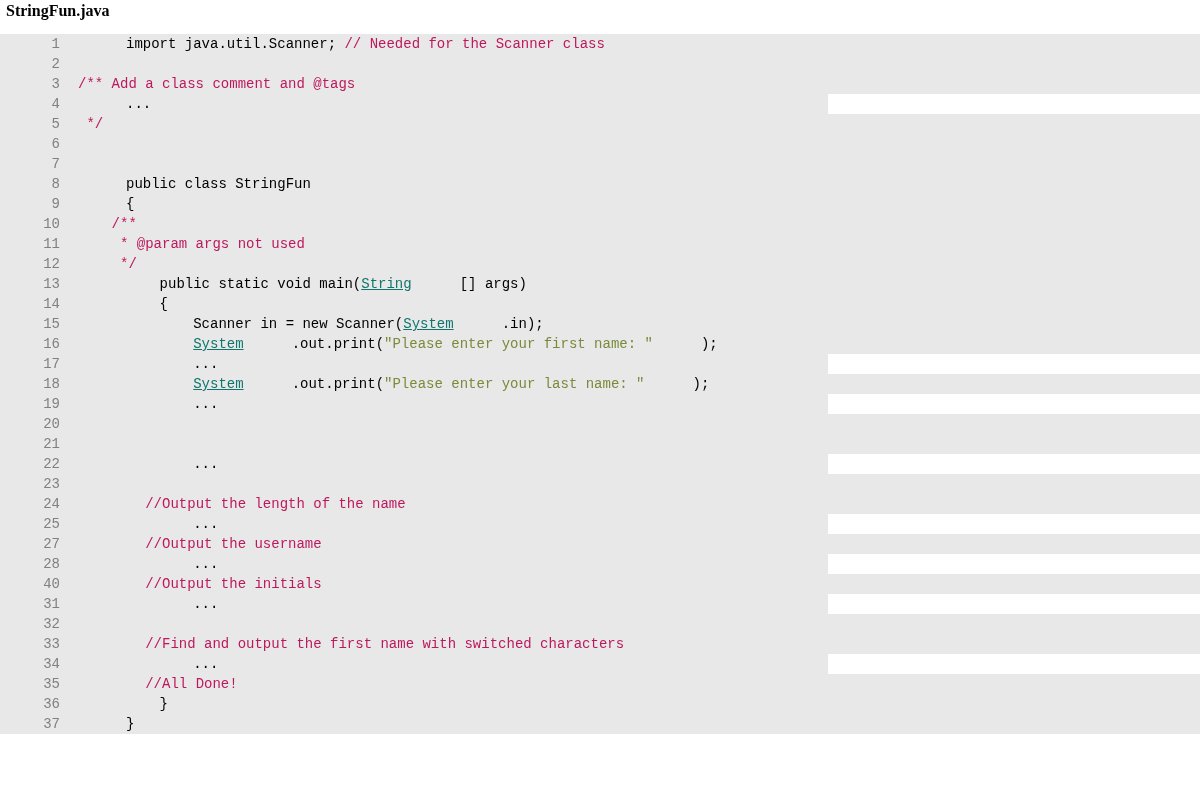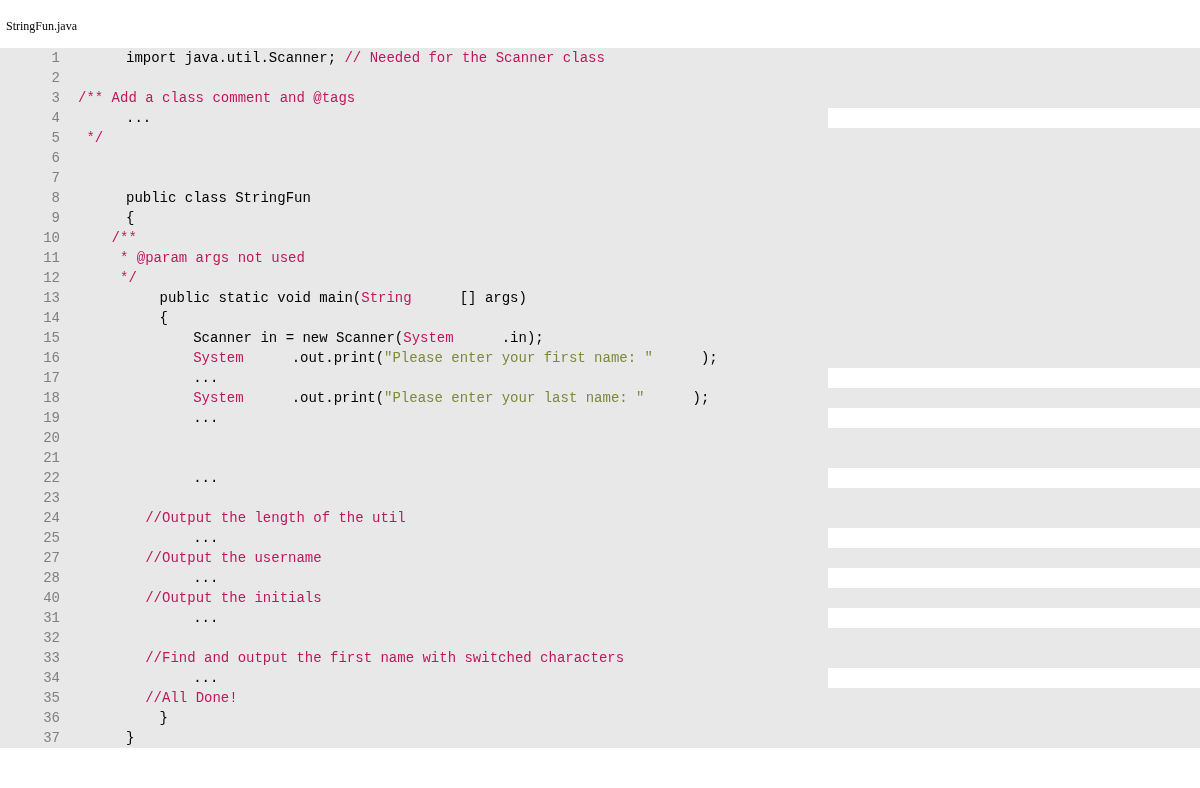--- a/index.html
+++ b/index.html
@@ -2,23 +2,23 @@
 <html><head>
 <meta charset="utf-8">
 <style>
   body {
     margin: 0;
     padding: 0;
     font-family: Arial, sans-serif;
     background: #ffffff;
   }
   .title {
-    font-weight: normal;
-    font-size: 12px;
-    padding: 19px 6px 14px 6px;
+    font-weight: bold;
+    font-size: 16px;
+    padding: 2px 6px 14px 6px;
     font-family: "Times New Roman", serif;
   }
   .code-container {
     font-family: Consolas, "Courier New", monospace;
     font-size: 14px;
     line-height: 20px;
   }
   .code-line {
     display: flex;
     white-space: pre;
@@ -38,21 +38,21 @@
   }
   .code-seg {
     padding-left: 8px;
     flex-shrink: 0;
   }
   .bg-all { background:#e8e8e8; flex:1; }
   .bg-fill { background:#e8e8e8; width:750px; }
   .bg-none { background:#ffffff; }
   .tok-black { color:#000000;margin-left:48px; }
   .tok-comment { color:#be185d; }
-  .tok-type { color:#be185d; }
+  .tok-type { color:#0f766e;text-decoration:underline; }
   .tok-string { color:#7a8a3a; }
 </style>
 </head>
 <body>
 
 <div class="title">StringFun.java</div>
 <div class="code-container" id="code-container">
     <div class="code-line"><div class="gutter">1</div><div class="segment-wrap"><div class="code-seg bg-all"><span class="tok-black">import java.util.Scanner; </span><span class="tok-comment">// Needed for the Scanner class</span></div></div></div>
     <div class="code-line"><div class="gutter">2</div><div class="segment-wrap"><div class="code-seg bg-all">&nbsp;</div></div></div>
     <div class="code-line"><div class="gutter">3</div><div class="segment-wrap"><div class="code-seg bg-all"><span class="tok-comment">/** Add a class comment and @tags</span></div></div></div>
@@ -69,21 +69,21 @@
     <div class="code-line"><div class="gutter">14</div><div class="segment-wrap"><div class="code-seg bg-all"><span class="tok-black">    {</span></div></div></div>
     <div class="code-line"><div class="gutter">15</div><div class="segment-wrap"><div class="code-seg bg-all"><span class="tok-black">        Scanner in = new Scanner(</span><span class="tok-type">System</span><span class="tok-black">.in);</span></div></div></div>
     <div class="code-line"><div class="gutter">16</div><div class="segment-wrap"><div class="code-seg bg-all"><span class="tok-black">        </span><span class="tok-type">System</span><span class="tok-black">.out.print(</span><span class="tok-string">"Please enter your first name: "</span><span class="tok-black">);</span></div></div></div>
     <div class="code-line"><div class="gutter">17</div><div class="segment-wrap"><div class="code-seg bg-fill"><span class="tok-black">        ...</span></div><div class="bg-none" style="flex: 1 1 0%;"></div></div></div>
     <div class="code-line"><div class="gutter">18</div><div class="segment-wrap"><div class="code-seg bg-all"><span class="tok-black">        </span><span class="tok-type">System</span><span class="tok-black">.out.print(</span><span class="tok-string">"Please enter your last name: "</span><span class="tok-black">);</span></div></div></div>
     <div class="code-line"><div class="gutter">19</div><div class="segment-wrap"><div class="code-seg bg-fill"><span class="tok-black">        ...</span></div><div class="bg-none" style="flex: 1 1 0%;"></div></div></div>
     <div class="code-line"><div class="gutter">20</div><div class="segment-wrap"><div class="code-seg bg-all">&nbsp;</div></div></div>
     <div class="code-line"><div class="gutter">21</div><div class="segment-wrap"><div class="code-seg bg-all"><span class="tok-comment">        </span></div></div></div>
     <div class="code-line"><div class="gutter">22</div><div class="segment-wrap"><div class="code-seg bg-fill"><span class="tok-black">        ...</span></div><div class="bg-none" style="flex: 1 1 0%;"></div></div></div>
     <div class="code-line"><div class="gutter">23</div><div class="segment-wrap"><div class="code-seg bg-all">&nbsp;</div></div></div>
-    <div class="code-line"><div class="gutter">24</div><div class="segment-wrap"><div class="code-seg bg-all"><span class="tok-comment">        </span><span class="tok-comment">//Output the length of the util</span></div></div></div>
+    <div class="code-line"><div class="gutter">24</div><div class="segment-wrap"><div class="code-seg bg-all"><span class="tok-comment">        </span><span class="tok-comment">//Output the length of the name</span></div></div></div>
     <div class="code-line"><div class="gutter">25</div><div class="segment-wrap"><div class="code-seg bg-fill"><span class="tok-black">        ...</span></div><div class="bg-none" style="flex: 1 1 0%;"></div></div></div>
     <div class="code-line"><div class="gutter">27</div><div class="segment-wrap"><div class="code-seg bg-all"><span class="tok-comment">        </span><span class="tok-comment">//Output the username</span></div></div></div>
     <div class="code-line"><div class="gutter">28</div><div class="segment-wrap"><div class="code-seg bg-fill"><span class="tok-black">        ...</span></div><div class="bg-none" style="flex: 1 1 0%;"></div></div></div>
     <div class="code-line"><div class="gutter">40</div><div class="segment-wrap"><div class="code-seg bg-all"><span class="tok-comment">        </span><span class="tok-comment">//Output the initials</span></div></div></div>
     <div class="code-line"><div class="gutter">31</div><div class="segment-wrap"><div class="code-seg bg-fill"><span class="tok-black">        ...</span></div><div class="bg-none" style="flex: 1 1 0%;"></div></div></div>
     <div class="code-line"><div class="gutter">32</div><div class="segment-wrap"><div class="code-seg bg-all">&nbsp;</div></div></div>
     <div class="code-line"><div class="gutter">33</div><div class="segment-wrap"><div class="code-seg bg-all"><span class="tok-comment">        </span><span class="tok-comment">//Find and output the first name with switched characters</span></div></div></div>
     <div class="code-line"><div class="gutter">34</div><div class="segment-wrap"><div class="code-seg bg-fill"><span class="tok-black">        ...</span></div><div class="bg-none" style="flex: 1 1 0%;"></div></div></div>
     <div class="code-line"><div class="gutter">35</div><div class="segment-wrap"><div class="code-seg bg-all"><span class="tok-comment">        </span><span class="tok-comment">//All Done!</span></div></div></div>
     <div class="code-line"><div class="gutter">36</div><div class="segment-wrap"><div class="code-seg bg-all"><span class="tok-black">    }</span></div></div></div>

